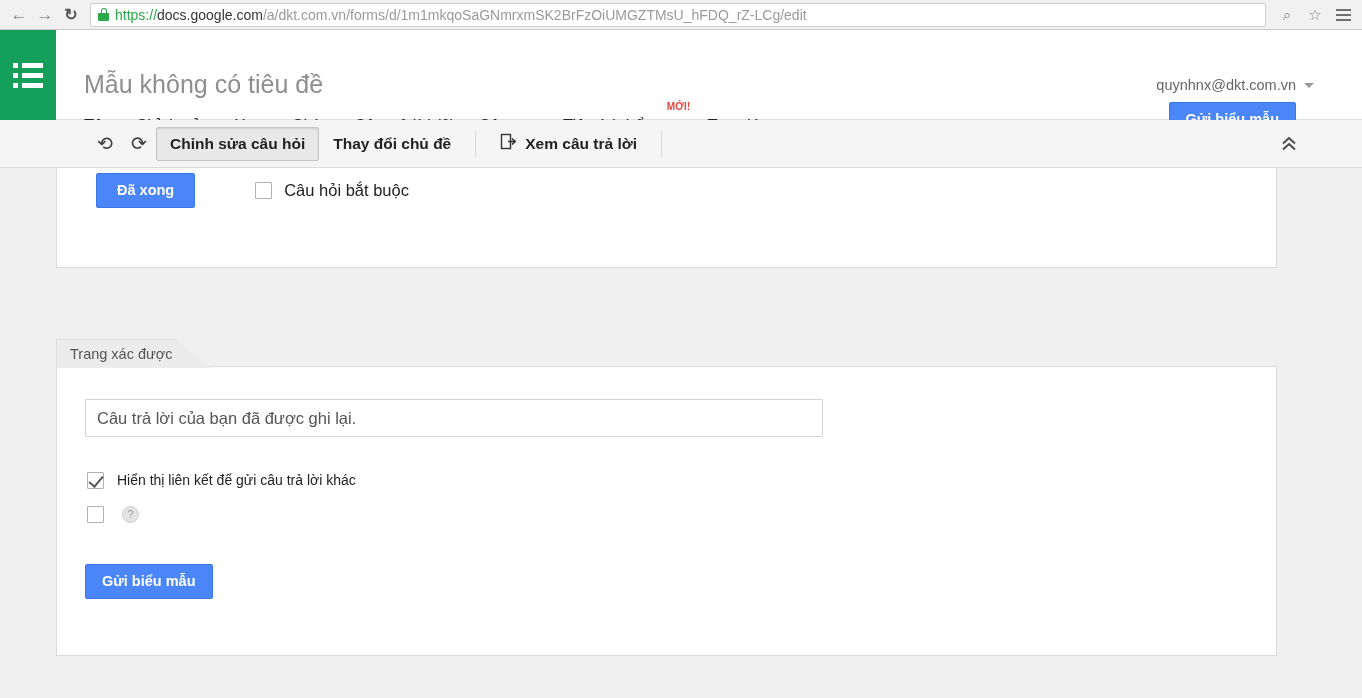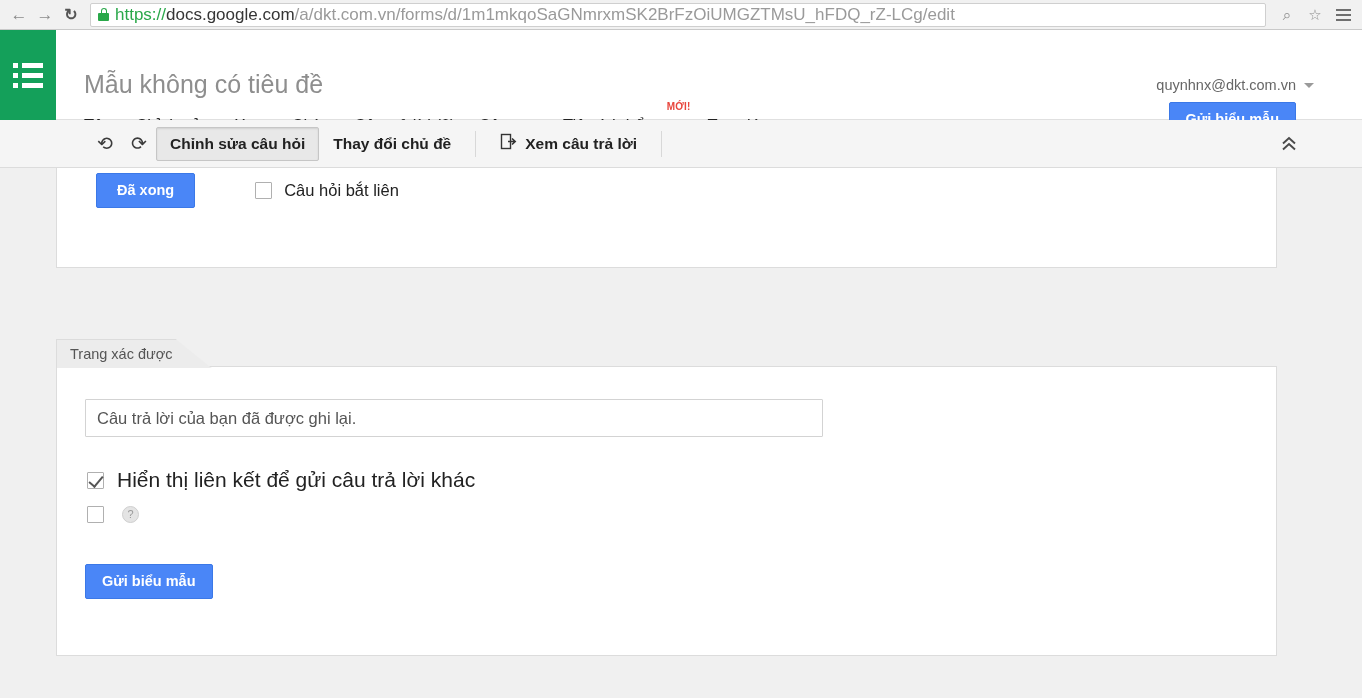--- a/index.html
+++ b/index.html
@@ -32,21 +32,21 @@
   .url-box {
     flex: 1;
     height: 24px;
     margin: 0 6px 0 6px;
     background: #fff;
     border: 1px solid #cfcfcf;
     border-radius: 2px;
     display: flex;
     align-items: center;
     padding: 0 7px;
-    font-size: 17px;
+    font-size: 14px;
     color: #9a9a9a;
     overflow: hidden;
     white-space: nowrap;
   }
   .lock-icon {
     width: 11px; height: 13px;
     margin-right: 6px;
     position: relative;
     flex: none;
   }
@@ -321,21 +321,21 @@
   }
   .opt-list {
     position: absolute;
     left: 30px; top: 96px;
   }
   .opt-row {
     display: flex; align-items: center;
     gap: 13px;
     height: 34px;
   }
-  .opt-label { font-size: 21px; color: #222; }
+  .opt-label { font-size: 14px; color: #222; }
   .help-icon {
     width: 17px; height: 17px;
     border-radius: 50%;
     background: #e4e4e4;
     border: 1px solid #cfcfcf;
     color: #9a9a9a;
     font-size: 11px;
     display: flex; align-items: center; justify-content: center;
     margin-left: 5px;
     cursor: pointer;
@@ -443,21 +443,21 @@
   </div>
 </div>
 
 <div class="page-body">
 
   <div class="card card-top">
     <div class="qrow">
       <button class="btn-done">Đã xong</button>
       <div class="cb-line">
         <span class="cbox"></span>
-        <span class="cb-label">Câu hỏi bắt liên</span>
+        <span class="cb-label">Câu hỏi bắt buộc</span>
       </div>
     </div>
   </div>
 
   <div class="add-item-wrap">
     <button class="btn-gray">Thêm mục</button>
     <div class="btn-gray-arrow">
       <span class="caret-down" style="border-top-color:#666;"></span>
     </div>
   </div>

